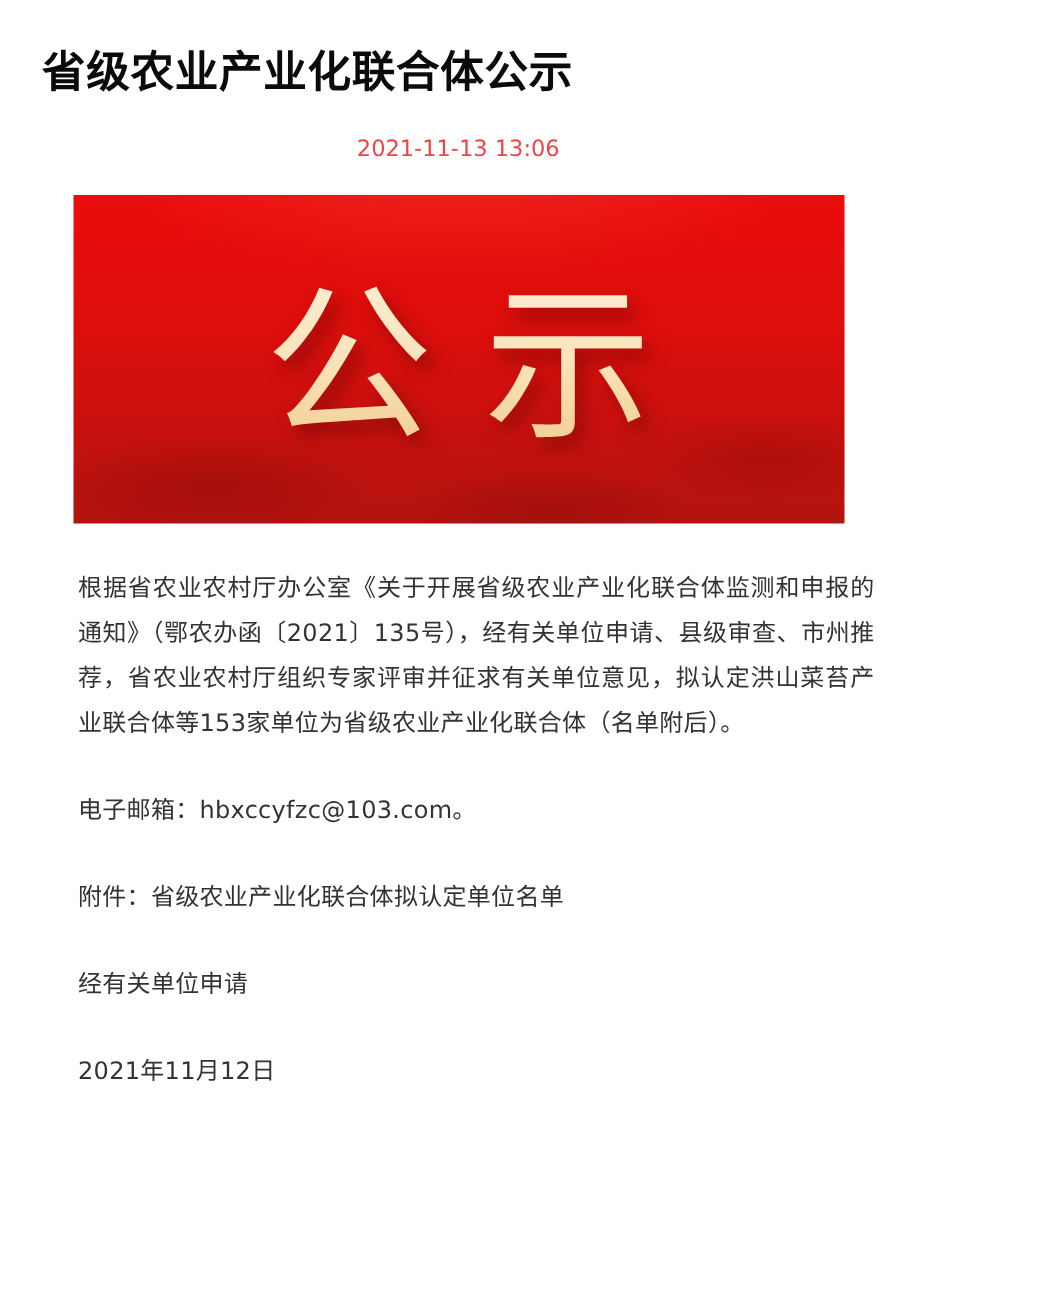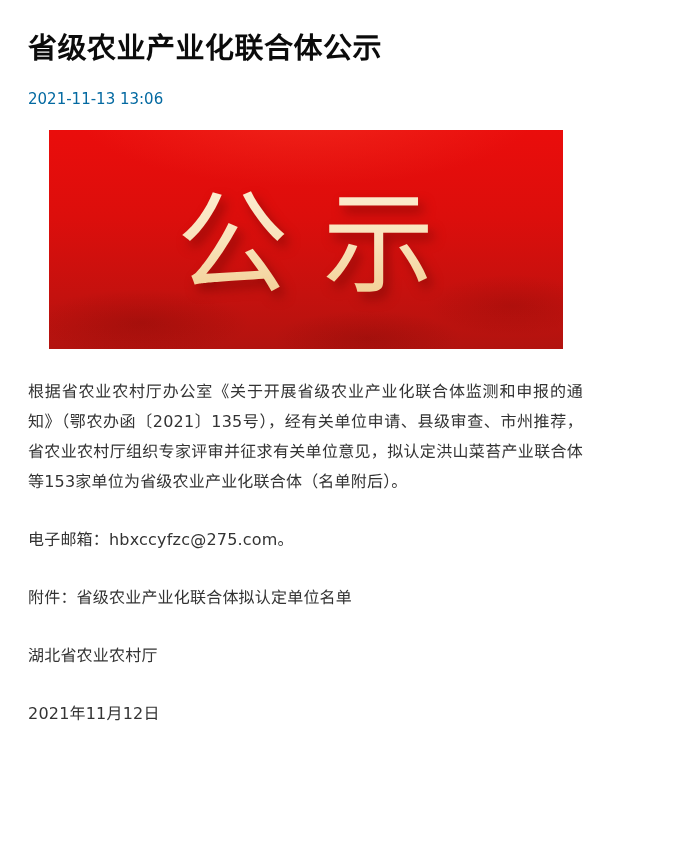--- a/index.html
+++ b/index.html
@@ -20,21 +20,22 @@
     font-size: 29px;
     line-height: 36px;
     font-weight: bold;
     color: #0b0b0b;
     letter-spacing: 0.5px;
   }
   .publish-time {
     margin-top: 25px;
     font-size: 15px;
     line-height: 16px;
-    color: #0369a1;
+    color: #ef4444;
+    text-align: center;
   }
   .banner {
     position: relative;
     width: 514px;
     height: 219px;
     margin: 23px auto 0 auto;
     background:
       radial-gradient(ellipse 70% 55% at 50% -10%, rgba(255,90,60,0.30), rgba(255,90,60,0) 65%),
       radial-gradient(ellipse 30% 22% at 18% 88%, rgba(110,8,4,0.28), rgba(110,8,4,0) 70%),
       radial-gradient(ellipse 26% 18% at 62% 95%, rgba(110,8,4,0.25), rgba(110,8,4,0) 70%),
@@ -58,41 +59,42 @@
     background-clip: text;
     color: transparent;
     filter: drop-shadow(5px 7px 6px rgba(120,8,4,0.65));
   }
   .body-text {
     font-size: 16px;
     line-height: 30px;
     color: #333333;
     text-align: justify;
     letter-spacing: 0.2px;
+    margin-left: 24px;
   }
   .para { margin-top: 28px; }
   .para-first { margin-top: 28px; }
 </style>
 </head>
 <body>
 
 <main class="article">
 
   <h1 class="page-title">省级农业产业化联合体公示</h1>
 
   <div class="publish-time">2021-11-13 13:06</div>
 
   <figure class="banner">
     <div class="banner-text">公示</div>
   </figure>
 
   <p class="body-text para para-first">根据省农业农村厅办公室《关于开展省级农业产业化联合体监测和申报的通知》（鄂农办函〔2021〕135号），经有关单位申请、县级审查、市州推荐，省农业农村厅组织专家评审并征求有关单位意见，拟认定洪山菜苔产业联合体等153家单位为省级农业产业化联合体（名单附后）。</p>
 
 
-  <p class="body-text para">电子邮箱：hbxccyfzc@275.com。</p>
+  <p class="body-text para">电子邮箱：hbxccyfzc@103.com。</p>
 
   <p class="body-text para">附件：省级农业产业化联合体拟认定单位名单</p>
 
-  <p class="body-text para">湖北省农业农村厅</p>
+  <p class="body-text para">经有关单位申请</p>
 
   <p class="body-text para">2021年11月12日</p>
 
 </main>
 
 </body></html>

